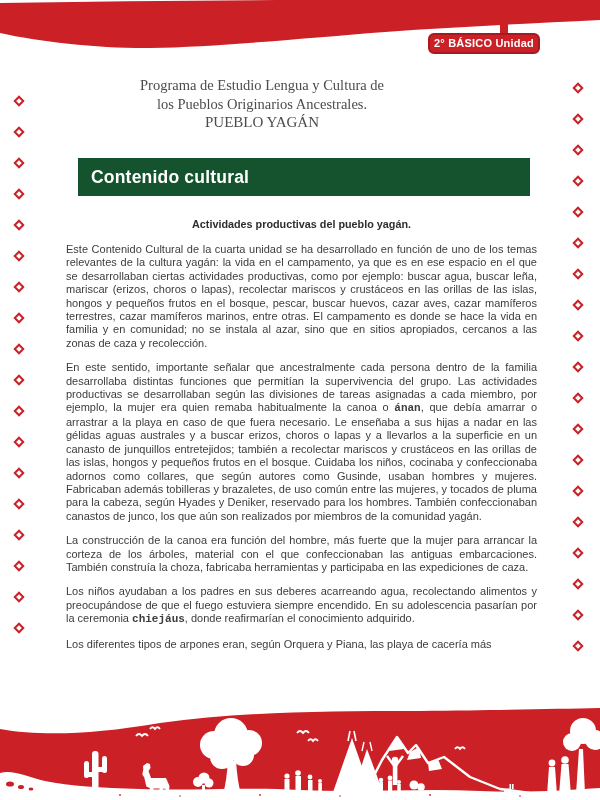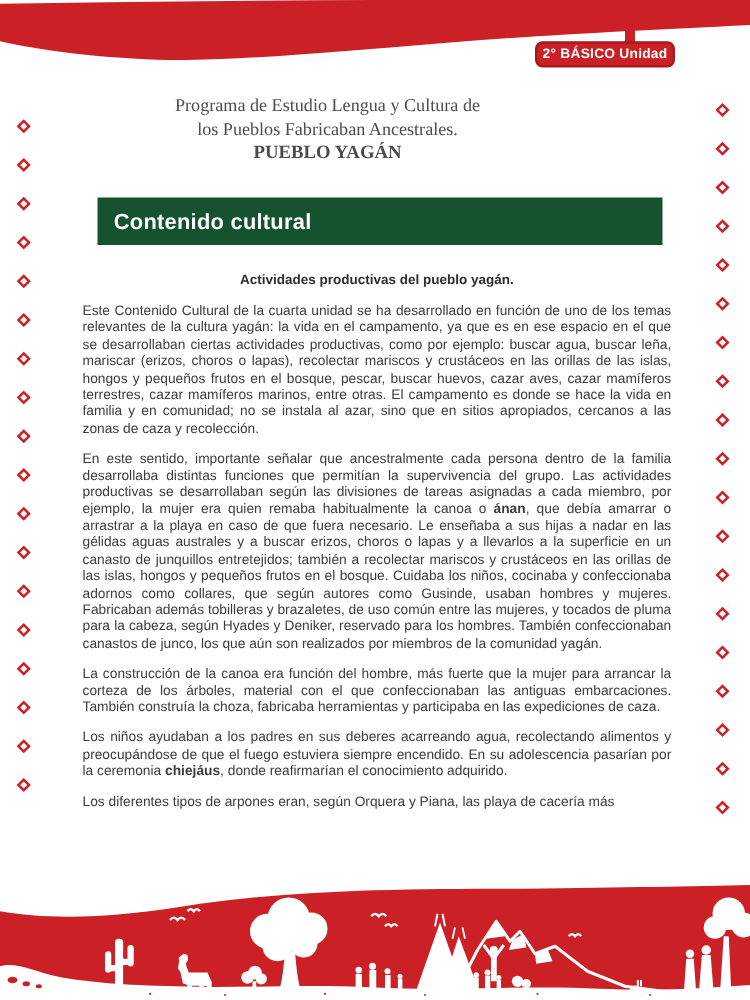--- a/index.html
+++ b/index.html
@@ -11,56 +11,56 @@
 
   
   .badge-stem{position:absolute;left:500px;top:20px;width:8px;height:16px;background:#cb2026;}
   .badge{position:absolute;left:428px;top:33px;width:112px;height:21px;box-sizing:border-box;
          background:#cb2026;border:2px solid #a8191f;border-radius:6px;
          color:#fff;font-size:11px;font-weight:bold;text-align:center;line-height:17px;letter-spacing:0.2px;}
 
   
   .title{position:absolute;top:76px;left:0;width:524px;text-align:center;
          font-family:"Liberation Serif",serif;color:#4c4c4c;font-size:14.5px;line-height:18.5px;}
-  .title .t3{font-weight:bold;font-size:15px;}
+  .title .t3{font-weight:normal;font-size:15px;}
 
   
   .orn{position:absolute;display:flex;flex-direction:column;align-items:center;}
   .orn.left{left:15px;top:97px;}
   .orn.right{left:574px;top:84px;}
   .diamond{width:4px;height:4px;border:2px solid #cb2026;background:#fff;transform:rotate(45deg);margin-bottom:23px;}
 
   
   .section-bar{position:absolute;left:78px;top:158px;width:452px;height:38px;background:#14532d;
                color:#ffffff;font-size:17.5px;font-weight:bold;line-height:38px;padding-left:13px;
                box-sizing:border-box;letter-spacing:0.2px;}
 
   
   .content{position:absolute;left:66px;top:218px;width:471px;color:#3c3c3c;}
   .content h3{margin:0 0 13px 0;font-size:10.8px;font-weight:bold;color:#2e2e2e;text-align:center;}
   .content p{margin:0 0 11px 0;font-size:11px;line-height:13.4px;text-align:justify;}
-  .content .b{font-weight:bold;}
+  .content .b{font-weight:bold;font-family:Liberation Mono, monospace;}
 
   
   .footer-art{position:absolute;left:0;top:705px;width:600px;height:95px;display:block;}
 </style>
 </head>
 <body>
 
 <div class="page">
 
   <svg class="header-band" viewBox="0 0 600 60" preserveAspectRatio="none">
     <path d="M0,3 C100,1.5 200,0.5 300,0 L600,0 L600,20 C520,24 455,27 385,32 C295,39 215,47 150,48 C100,48.5 40,42 0,33 Z" fill="#cb2026"></path>
   </svg>
   <div class="badge-stem"></div>
   <div class="badge">2° BÁSICO Unidad 4</div>
 
   <div class="title">
     <div class="t1">Programa de Estudio Lengua y Cultura de</div>
-    <div class="t2">los Pueblos Fabricaban Ancestrales.</div>
+    <div class="t2">los Pueblos Originarios Ancestrales.</div>
     <div class="t3">PUEBLO YAGÁN</div>
   </div>
 
   <div class="orn left">
       <div class="diamond"></div>
       <div class="diamond"></div>
       <div class="diamond"></div>
       <div class="diamond"></div>
       <div class="diamond"></div>
       <div class="diamond"></div>

